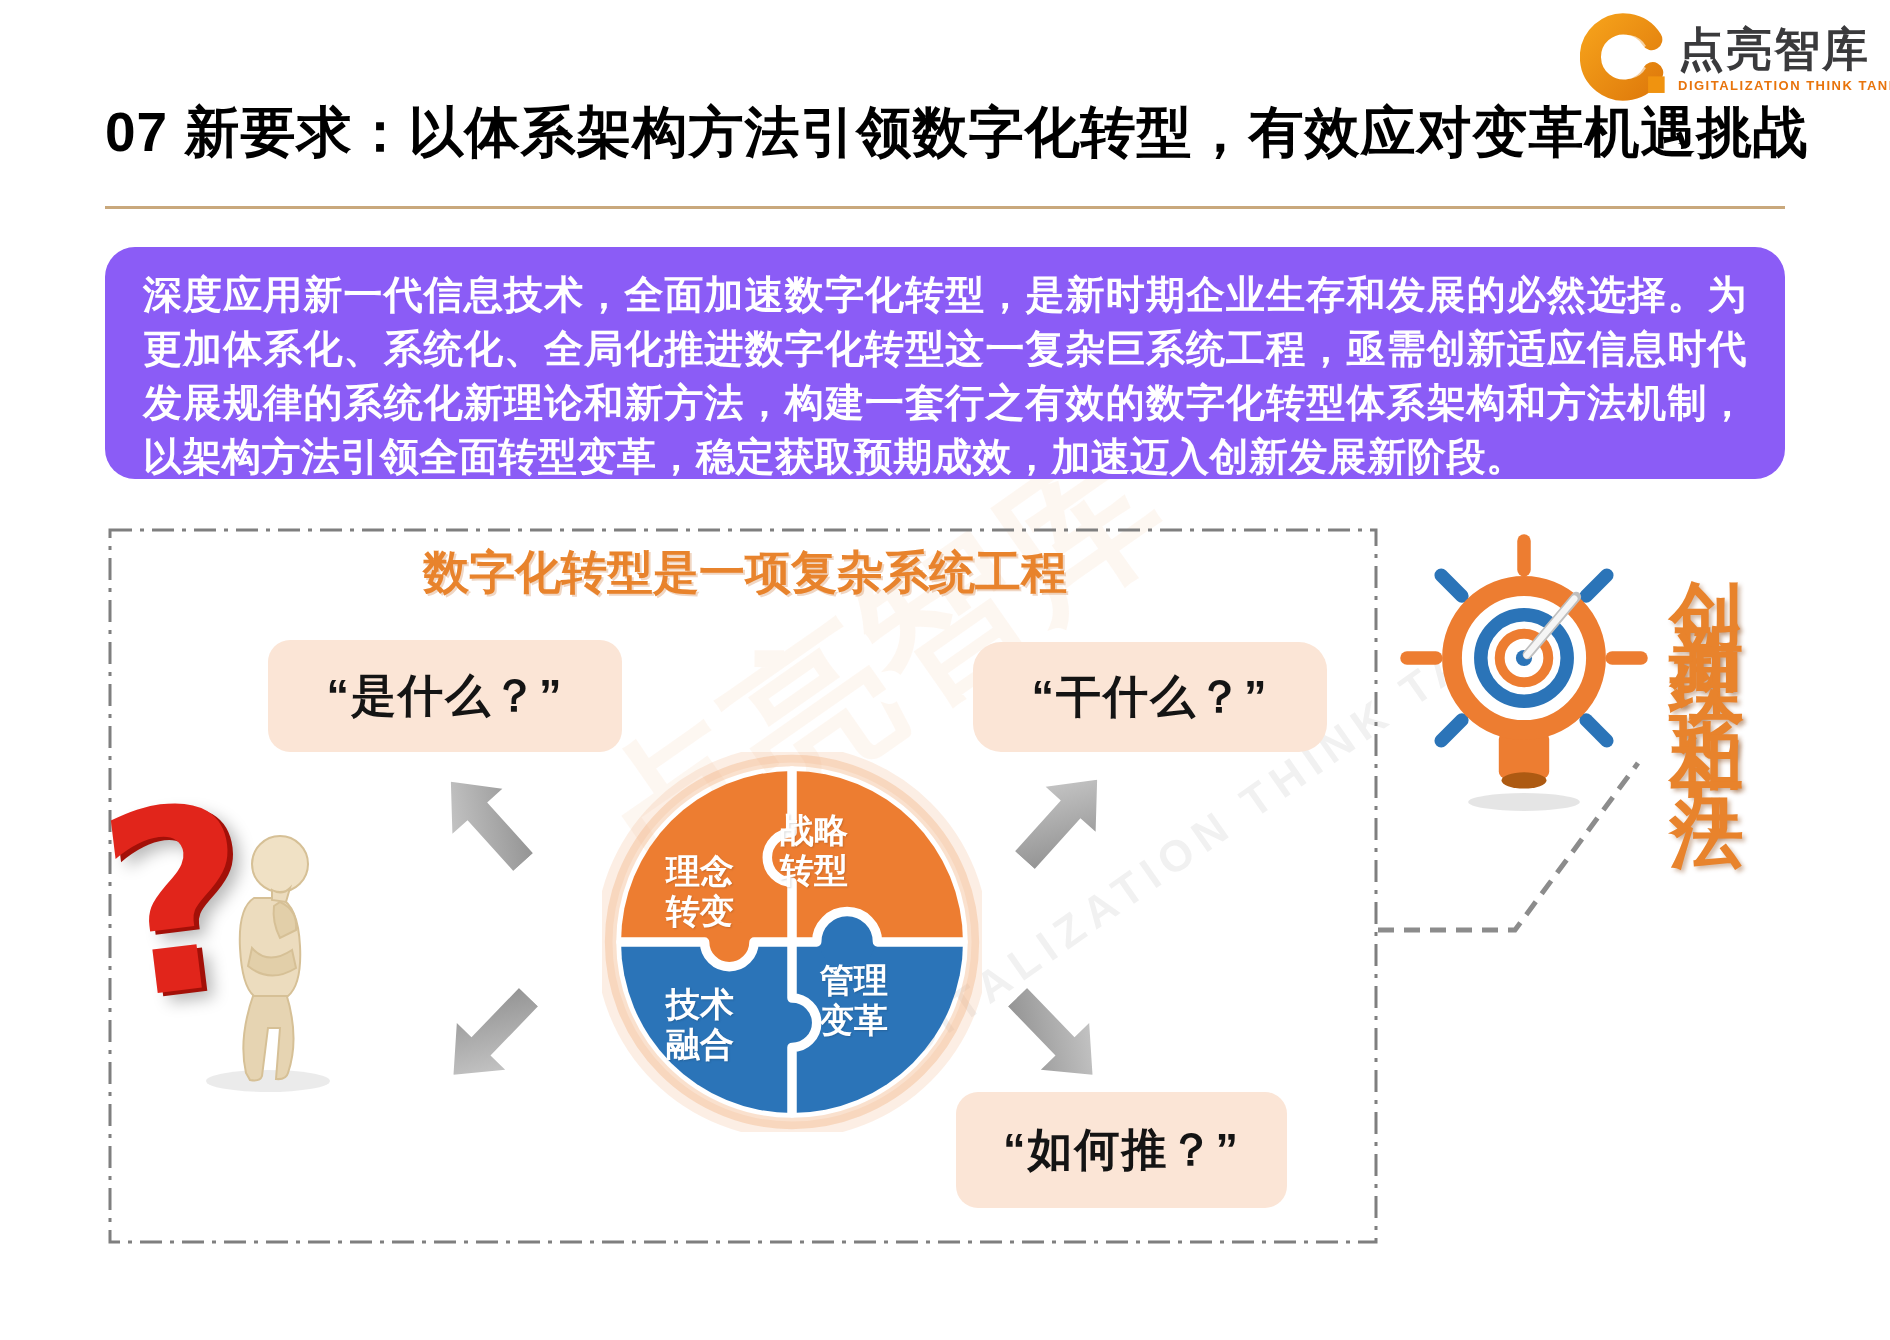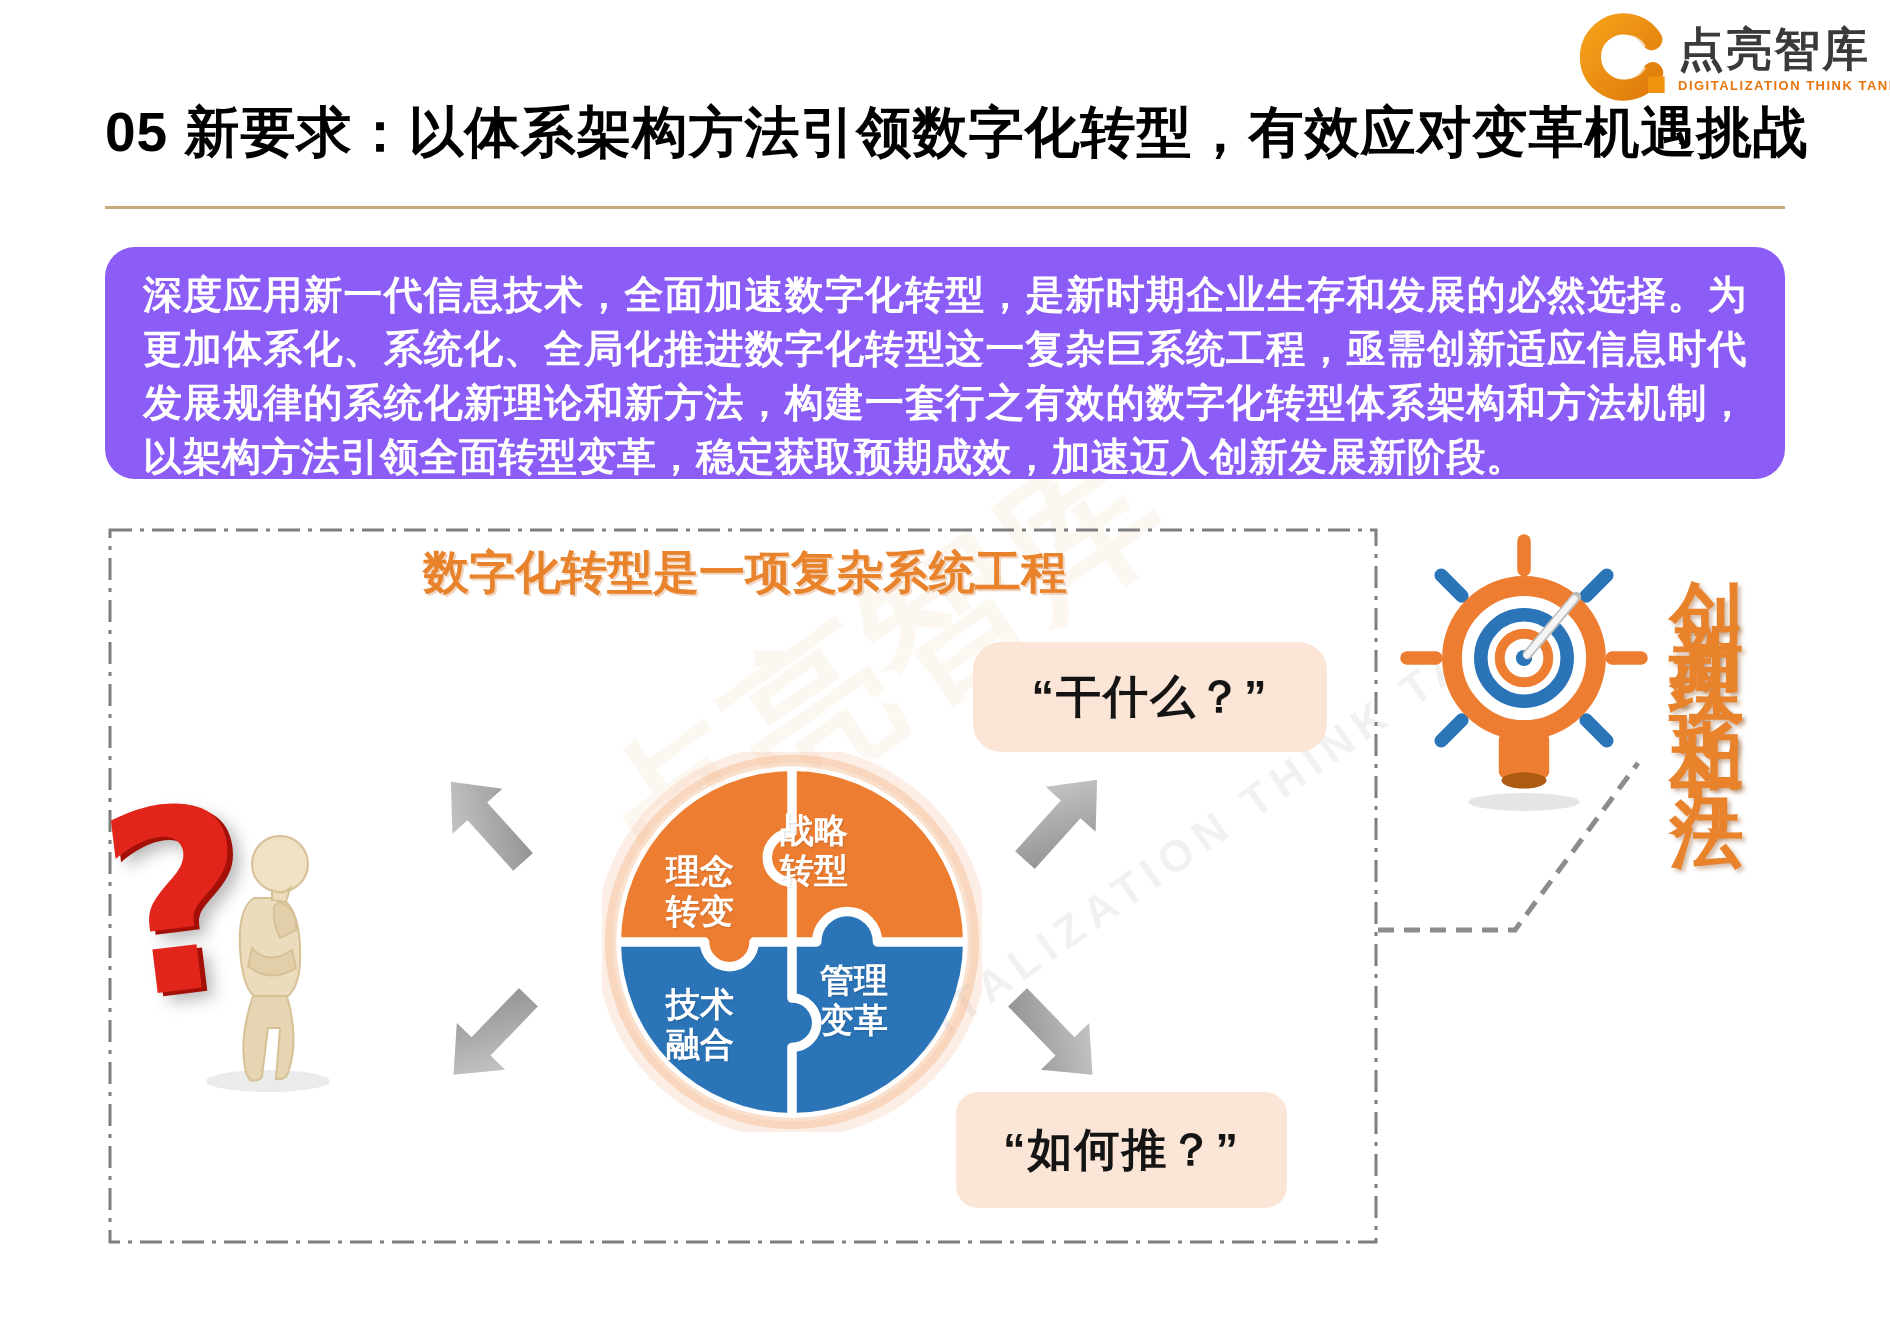--- a/index.html
+++ b/index.html
@@ -86,31 +86,32 @@
       <path d="M78 30 A36 36 0 1 0 79 66" fill="none" stroke="url(#logograd)" stroke-width="23" stroke-linecap="round"></path>
       <path d="M70 38 A22 22 0 1 0 70 60" fill="none" stroke="#ffffff" stroke-width="4" opacity="0.6"></path>
       <rect x="74" y="70" width="18" height="18" fill="#F0930F"></rect>
     </svg>
     <div class="logo-text">
       <div class="logo-brand">点亮智库</div>
       <div class="logo-tagline">DIGITALIZATION THINK TANK</div>
     </div>
   </div>
 
-  <div class="page-title">05 新要求：以体系架构方法引领数字化转型，有效应对变革机遇挑战</div>
+  <div class="page-title">07 新要求：以体系架构方法引领数字化转型，有效应对变革机遇挑战</div>
   <div class="title-rule"></div>
 
   <div class="banner">深度应用新一代信息技术，全面加速数字化转型，是新时期企业生存和发展的必然选择。为更加体系化、系统化、全局化推进数字化转型这一复杂巨系统工程，亟需创新适应信息时代发展规律的系统化新理论和新方法，构建一套行之有效的数字化转型体系架构和方法机制，以架构方法引领全面转型变革，稳定获取预期成效，加速迈入创新发展新阶段。</div>
 
   <svg class="diagram-frame" viewBox="0 0 1270 716">
     <rect x="2" y="2" width="1266" height="712" fill="none" stroke="#7f7f7f" stroke-width="3" stroke-dasharray="22 8 4 8"></rect>
   </svg>
 
   <div class="diagram-title">数字化转型是一项复杂系统工程</div>
 
+  <div class="qbox q1">“是什么？”</div>
   <div class="qbox q2">“干什么？”</div>
   <div class="qbox q4">“如何推？”</div>
 
   <div class="puzzle-wrap">
     <svg width="380" height="380" viewBox="0 0 400 400">
 
       <circle cx="200" cy="200" r="198" fill="none" stroke="rgba(243,179,132,0.22)" stroke-width="18"></circle>
       <circle cx="200" cy="200" r="191" fill="none" stroke="rgba(243,179,132,0.40)" stroke-width="12"></circle>
 
       <path d="M 20 200 A 180 180 0 0 1 380 200 Z" fill="#ED7D31"></path>

